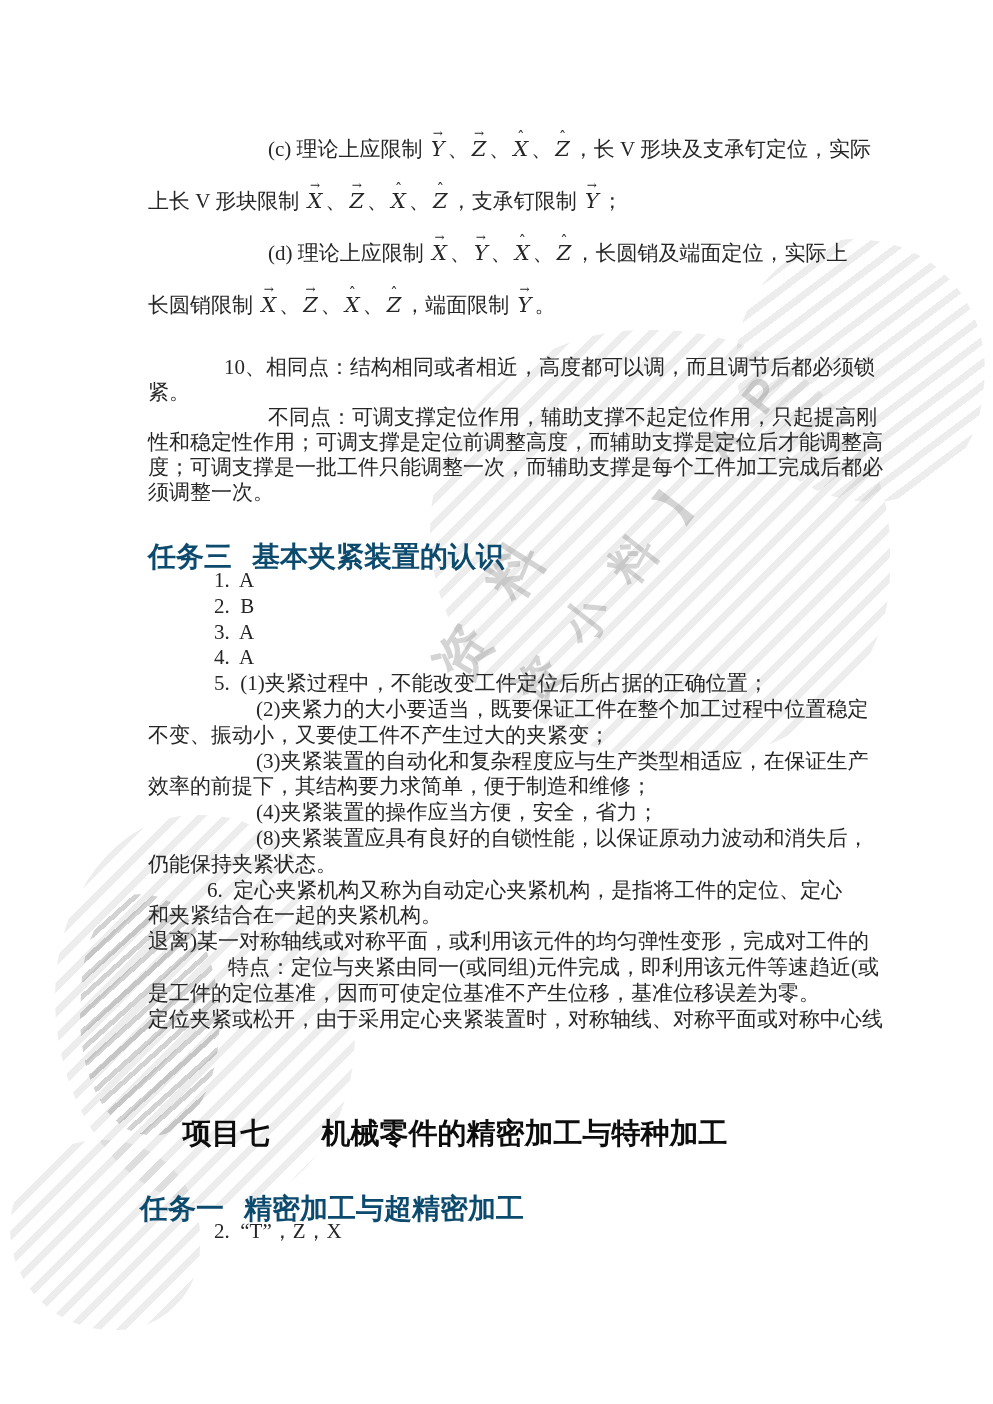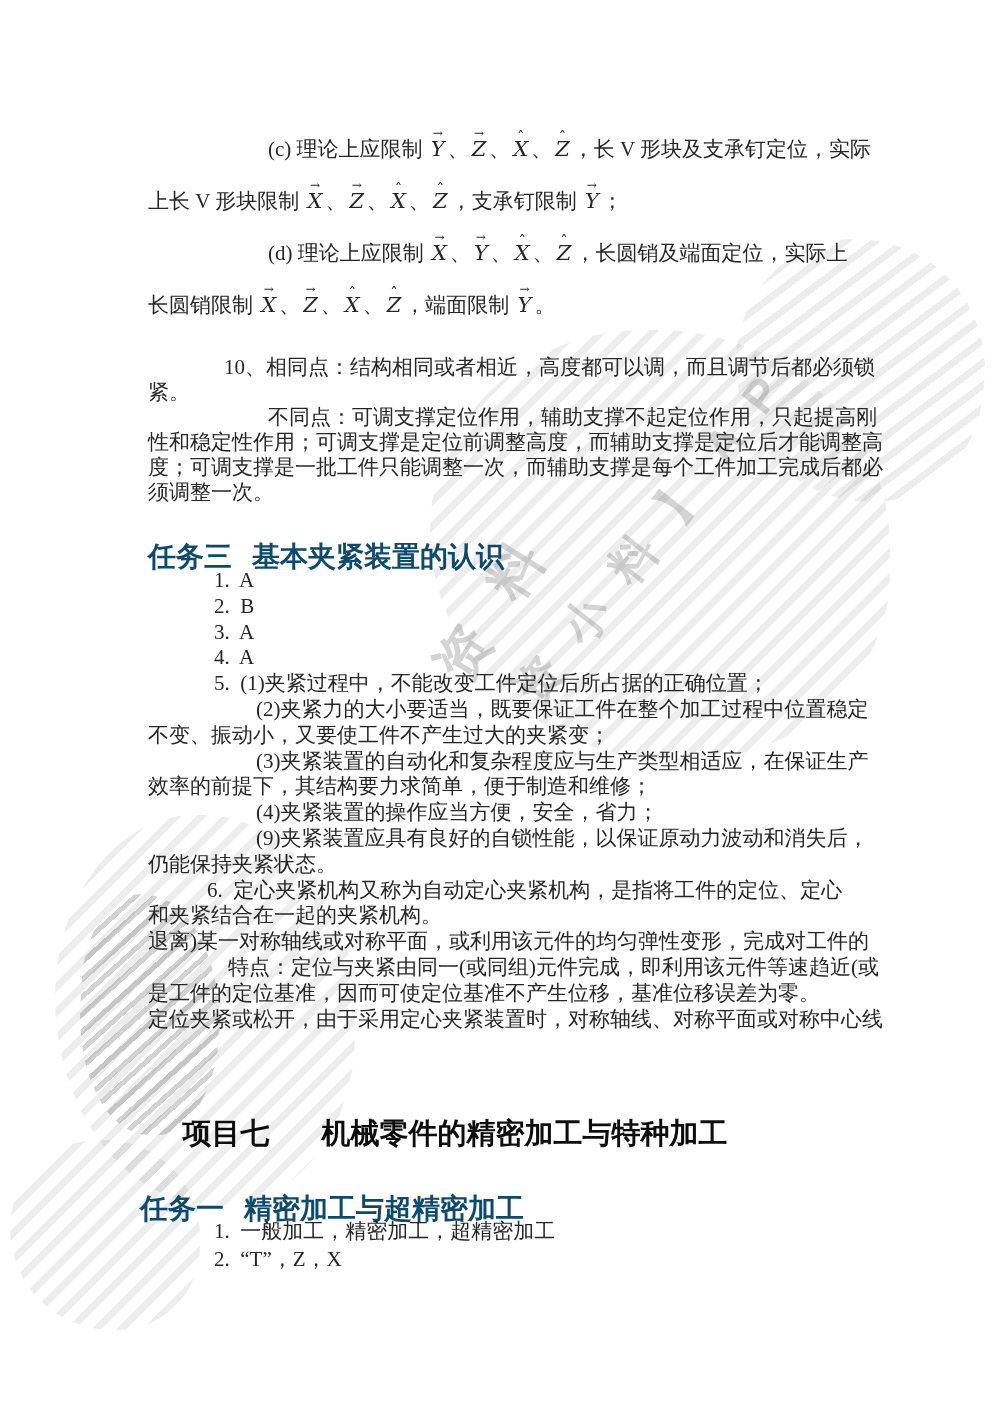--- a/index.html
+++ b/index.html
@@ -103,33 +103,32 @@
     <div class="ln i1">1.  A</div>
     <div class="ln i1">2.  B</div>
     <div class="ln i1">3.  A</div>
     <div class="ln i1">4.  A</div>
     <div class="ln i1">5.  (1)夹紧过程中，不能改变工件定位后所占据的正确位置；</div>
     <div class="ln i5">(2)夹紧力的大小要适当，既要保证工件在整个加工过程中位置稳定</div>
     <div class="ln i0">不变、振动小，又要使工件不产生过大的夹紧变；</div>
     <div class="ln i5">(3)夹紧装置的自动化和复杂程度应与生产类型相适应，在保证生产</div>
     <div class="ln i0">效率的前提下，其结构要力求简单，便于制造和维修；</div>
     <div class="ln i5">(4)夹紧装置的操作应当方便，安全，省力；</div>
-    <div class="ln i5">(9)夹紧装置应具有良好的自锁性能，以保证原动力波动和消失后，</div>
+    <div class="ln i5">(8)夹紧装置应具有良好的自锁性能，以保证原动力波动和消失后，</div>
     <div class="ln i0">仍能保持夹紧状态。</div>
     <div class="ln i3">6.  定心夹紧机构又称为自动定心夹紧机构，是指将工件的定位、定心</div>
     <div class="ln i0">和夹紧结合在一起的夹紧机构。</div>
     <div class="ln i0">退离)某一对称轴线或对称平面，或利用该元件的均匀弹性变形，完成对工件的</div>
     <div class="ln i4">特点：定位与夹紧由同一(或同组)元件完成，即利用该元件等速趋近(或</div>
     <div class="ln i0">是工件的定位基准，因而可使定位基准不产生位移，基准位移误差为零。</div>
     <div class="ln i0">定位夹紧或松开，由于采用定心夹紧装置时，对称轴线、对称平面或对称中心线</div>
   </div>
 
 <div class="sec h-big" id="sec-p7">
   <span class="h-label">项目七</span><span>机械零件的精密加工与特种加工</span>
 </div>
 
 <div class="sec h-small" id="sec-task1-h">
   <span class="h-label">任务一</span><span>精密加工与超精密加工</span>
 </div>
 <div class="sec" id="sec-task1">
-    <div class="ln i1">1.  一般加工，精密加工，超精密加工</div>
     <div class="ln i1">2.  “T”，Z，X</div>
   </div>
 
 </body></html>

